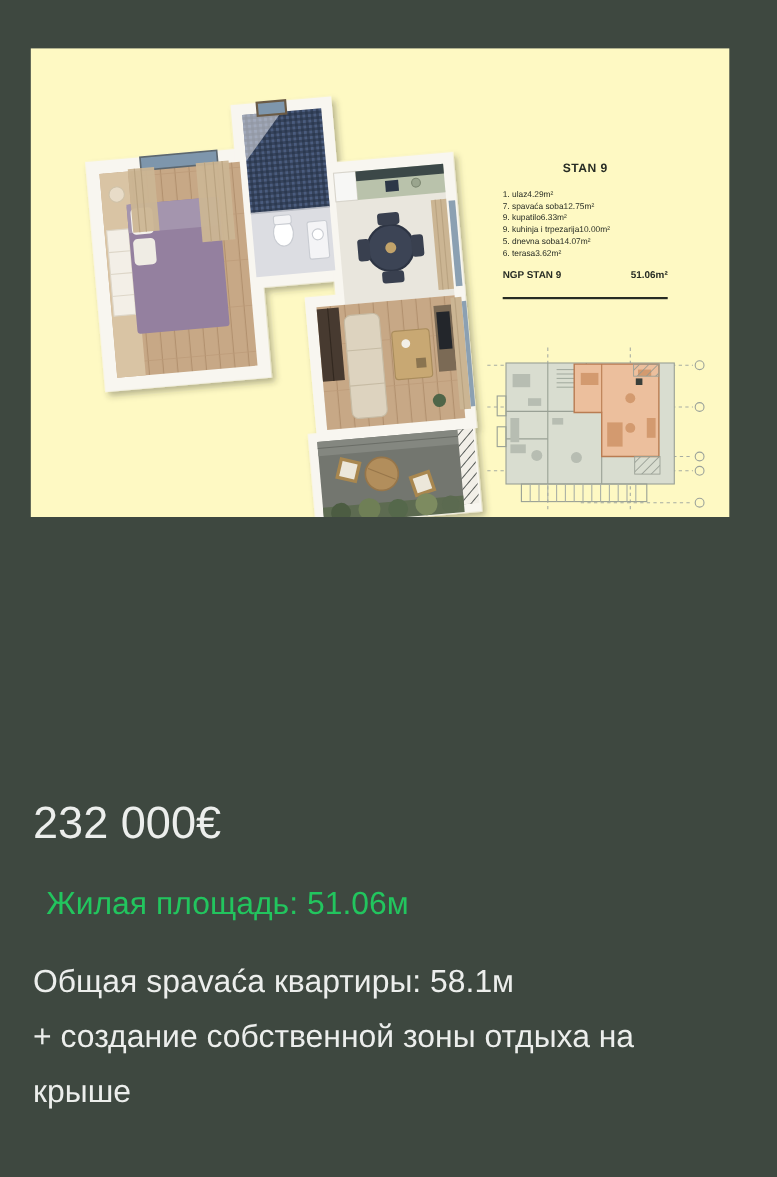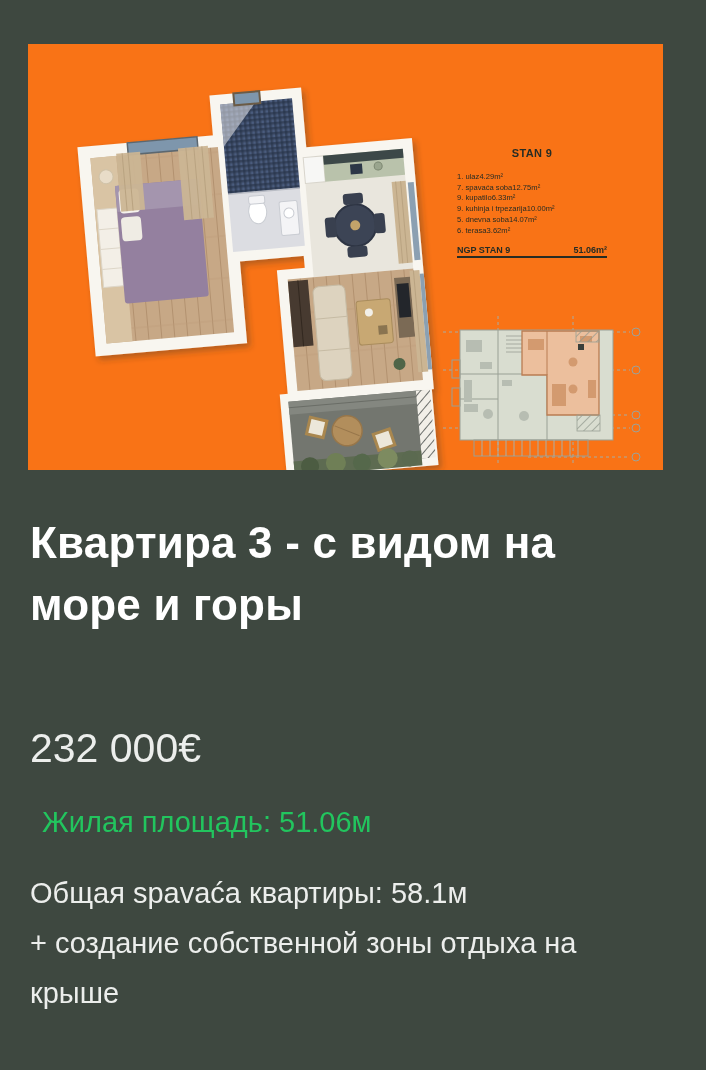--- a/index.html
+++ b/index.html
@@ -8,42 +8,42 @@
     overflow: hidden;
     background: #3e4840;
     font-family: "Liberation Sans", sans-serif;
   }
   .page { position: relative; width: 706px; height: 1070px; }
 
   
   .card {
     position: absolute; left: 28px; top: 44px;
     width: 635px; height: 426px;
-    background: #f97316;
+    background: #fef9c3;
     overflow: hidden;
   }
   .card svg { position: absolute; left: 0; top: 0; }
 
   
   .legend {
     position: absolute; left: 429px; top: 103px; width: 150px;
     color: #272c24;
   }
   .legend-title {
     text-align: center;
     font-size: 11px; font-weight: 700; letter-spacing: 0.4px;
     margin-bottom: 13px;
   }
   .legend-row {
     display: flex; 
     font-size: 7.6px; line-height: 10.7px;
   }
   .legend-total {
     display: flex; justify-content: space-between;
-    margin-top: 9px; padding-bottom: 1px;
+    margin-top: 9px; padding-bottom: 15px;
     font-size: 9px; font-weight: 700;
     border-bottom: 2px solid #272c24;
   }
 
   
   .title {
     position: absolute; left: 30px; top: 512px;
     width: 620px;
     margin: 0;
     color: #ffffff;
@@ -314,21 +314,20 @@
         <span>6. terasa</span>
         <span>3.62m²</span>
       </div>
       <div class="legend-total">
         <span>NGP STAN 9</span>
         <span>51.06m²</span>
       </div>
     </div>
   </div>
 
-  <h1 class="title">Квартира 3 - с видом на море и горы</h1>
 
   <a class="price">232 000€</a>
 
   <p class="area-living">Жилая площадь: 51.06м</p>
 
   <p class="area-total">
     <span>Общая spavaća квартиры: 58.1м</span><br>
     <span>+ создание собственной зоны отдыха на крыше</span>
   </p>
 

